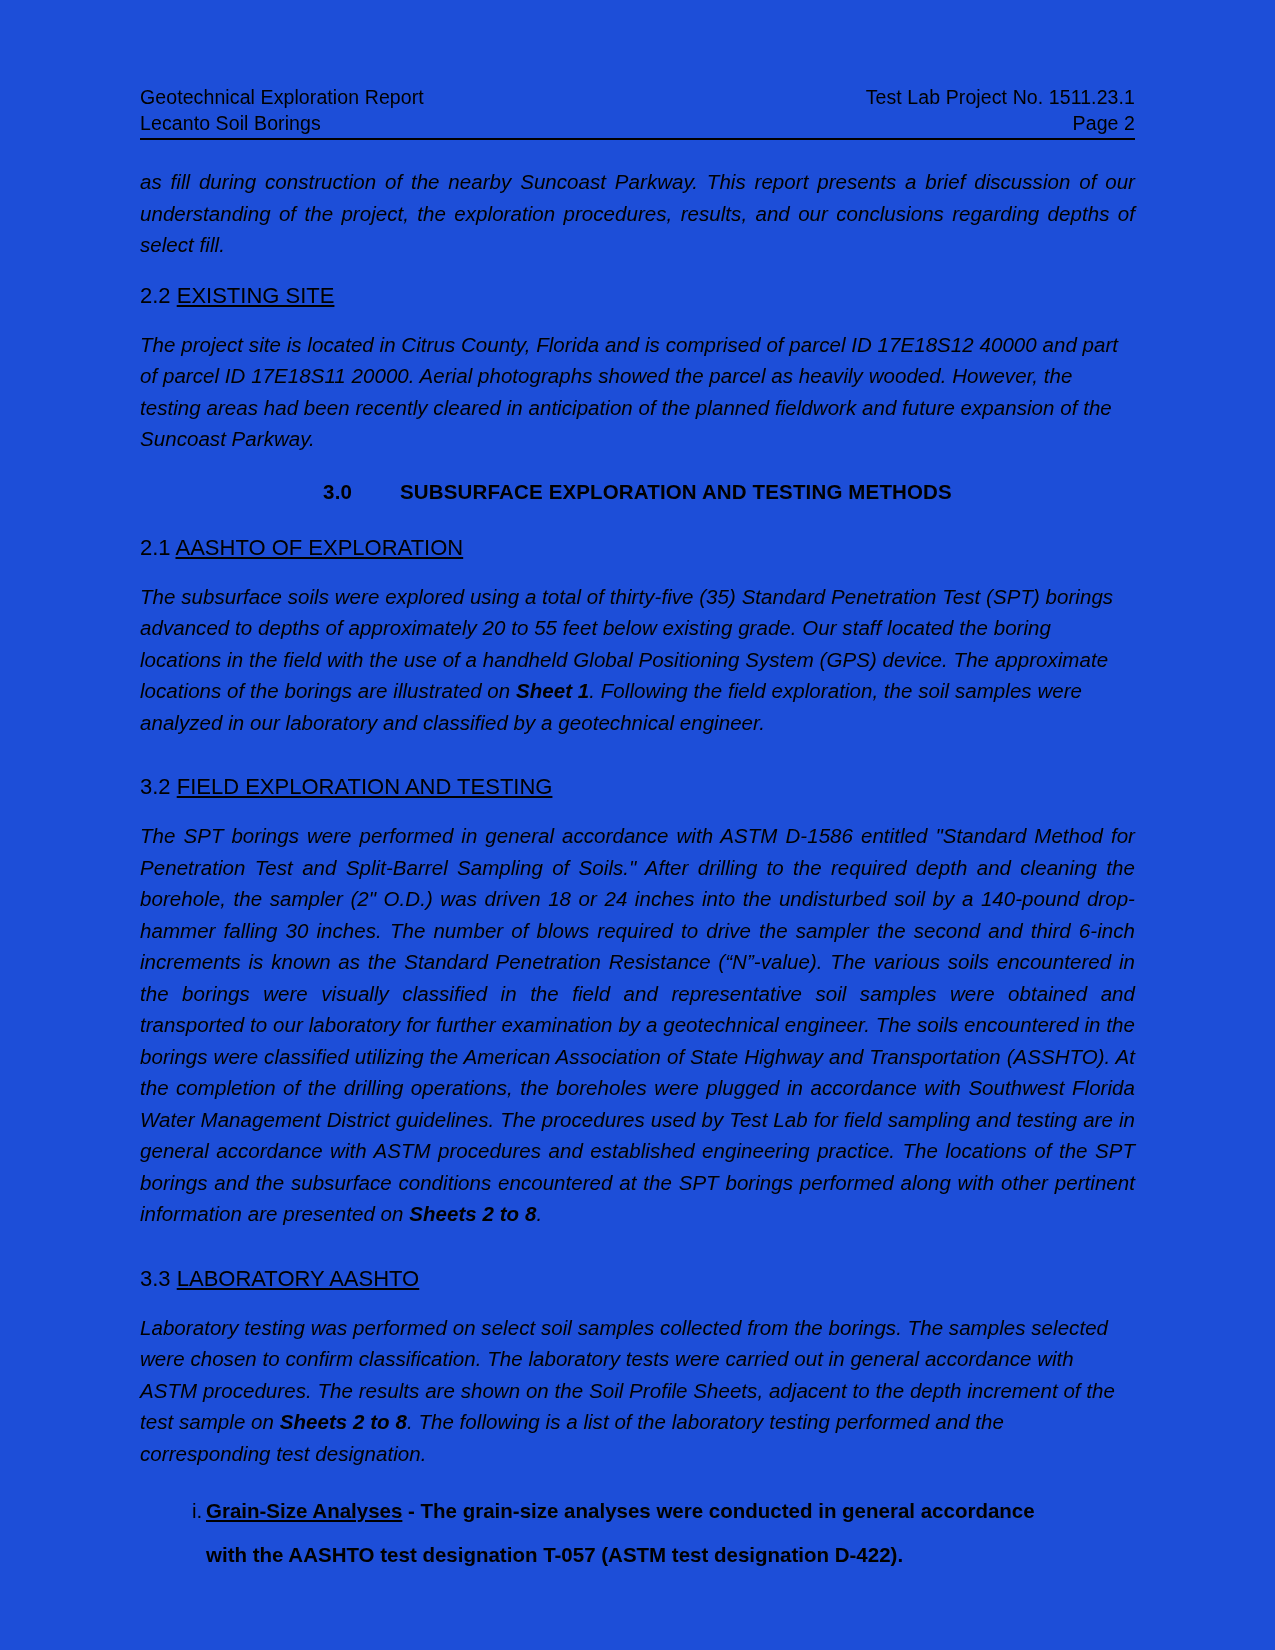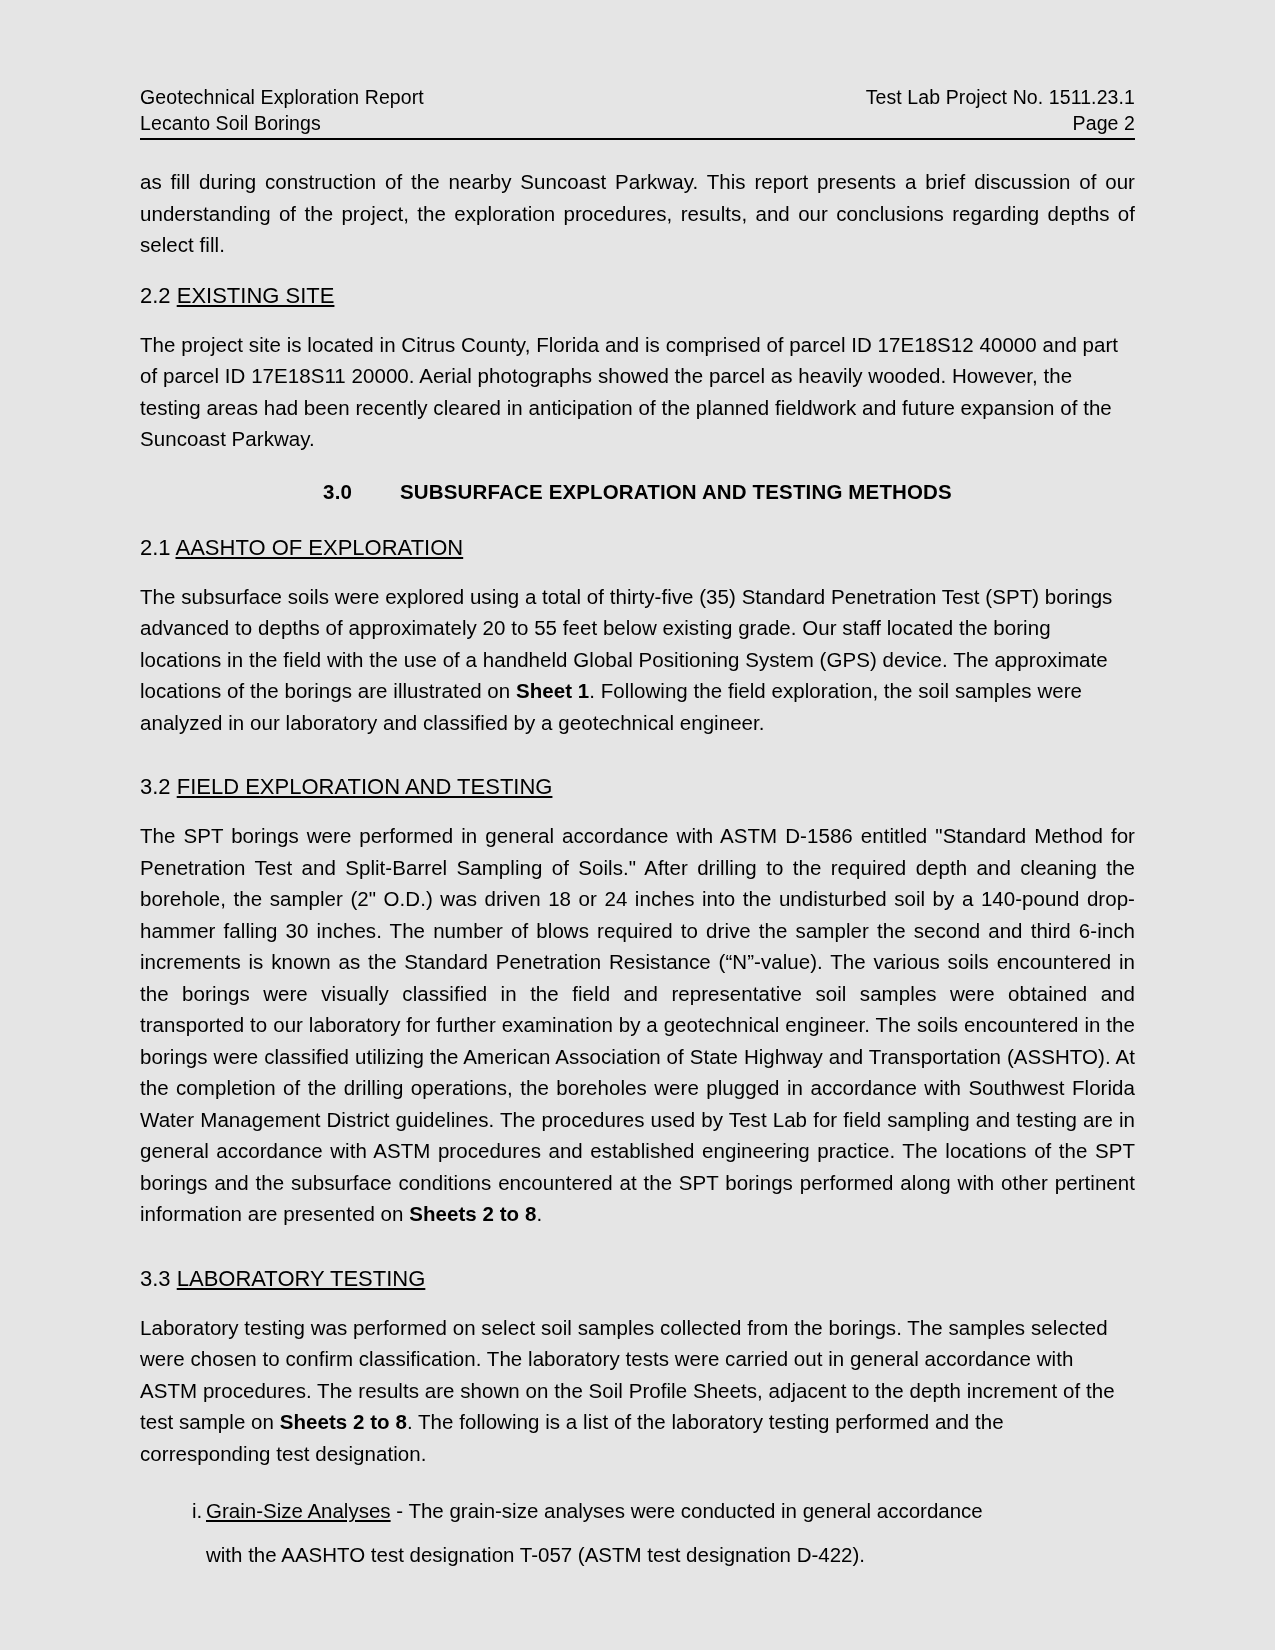--- a/index.html
+++ b/index.html
@@ -8,21 +8,21 @@
     background: #ffffff;
   }
   body {
     font-family: "Liberation Sans", sans-serif;
     color: #000000;
   }
   .page {
     position: relative;
     width: 1275px;
     height: 1650px;
-    background: #e5e5e5;
+    background: #1d4ed8;
     box-sizing: border-box;
     padding: 84px 140px 0 140px;
     overflow: hidden;
   }
   
   .page-header {
     border-bottom: 2px solid #000;
     padding-bottom: 2px;
     margin-bottom: 26px;
   }
@@ -38,20 +38,21 @@
   .hdr-right { text-align: left; white-space: nowrap; }
 
   
   p.body {
     font-size: 20.5px;
     line-height: 31.5px;
     margin: 12px 0 20px 0;
     text-align: justify;
     text-justify: inter-word;
     letter-spacing: 0.05px;
+    font-style: italic;
   }
   p.body.nojust { text-align: left; }
 
   h2.sec-heading {
     font-size: 22px;
     line-height: 30px;
     font-weight: normal;
     margin: 0 0 18px 0;
   }
   h2.sec-heading .num { text-decoration: none; }
@@ -85,20 +86,21 @@
   .list-marker {
     width: 66px;
     flex: 0 0 66px;
     text-align: left;
     padding-left: 52px;
     box-sizing: border-box;
   }
   .list-body {
     flex: 1 1 auto;
     line-height: 44px;
+    font-weight: bold;
   }
   .list-body .u { text-decoration: underline; text-underline-offset: 2px; }
   .spacer-sm { height: 14px; }
 </style>
 </head>
 <body>
 
 <div class="page">
 
   <div class="page-header">
@@ -135,21 +137,21 @@
   <h2 class="sec-heading">
     <span class="num">3.2</span>
     <span class="ttl">FIELD EXPLORATION AND TESTING</span>
   </h2>
   <p class="body"><span>The SPT borings were performed in general accordance with ASTM D-1586 entitled "Standard Method for Penetration Test and Split-Barrel Sampling of Soils." After drilling to the required depth and cleaning the borehole, the sampler (2" O.D.) was driven 18 or 24 inches into the undisturbed soil by a 140-pound drop-hammer falling 30 inches. The number of blows required to drive the sampler the second and third 6-inch increments is known as the Standard Penetration Resistance (“N”-value). The various soils encountered in the borings were visually classified in the field and representative soil samples were obtained and transported to our laboratory for further examination by a geotechnical engineer. The soils encountered in the borings were classified utilizing the American Association of State Highway and Transportation (ASSHTO). At the completion of the drilling operations, the boreholes were plugged in accordance with Southwest Florida Water Management District guidelines. The procedures used by Test Lab for field sampling and testing are in general accordance with ASTM procedures and established engineering practice. The locations of the SPT borings and the subsurface conditions encountered at the SPT borings performed along with other pertinent information are presented on </span><b>Sheets 2 to 8</b><span>.</span></p>
 
   <div class="spacer-sm"></div>
 
   <h2 class="sec-heading">
     <span class="num">3.3</span>
-    <span class="ttl">LABORATORY TESTING</span>
+    <span class="ttl">LABORATORY AASHTO</span>
   </h2>
   <p class="body nojust"><span>Laboratory testing was performed on select soil samples collected from the borings. The samples selected were chosen to confirm classification. The laboratory tests were carried out in general accordance with ASTM procedures. The results are shown on the Soil Profile Sheets, adjacent to the depth increment of the test sample on </span><b>Sheets 2 to 8</b><span>. The following is a list of the laboratory testing performed and the corresponding test designation.</span></p>
 
   <div class="list-block">
     <div class="list-item">
       <div class="list-marker">i.</div>
       <div class="list-body">
         <span class="u">Grain-Size Analyses</span><span> - The grain-size analyses were conducted in general accordance</span><br>
         <span>with the AASHTO test designation T-057 (ASTM test designation D-422).</span>
       </div>

